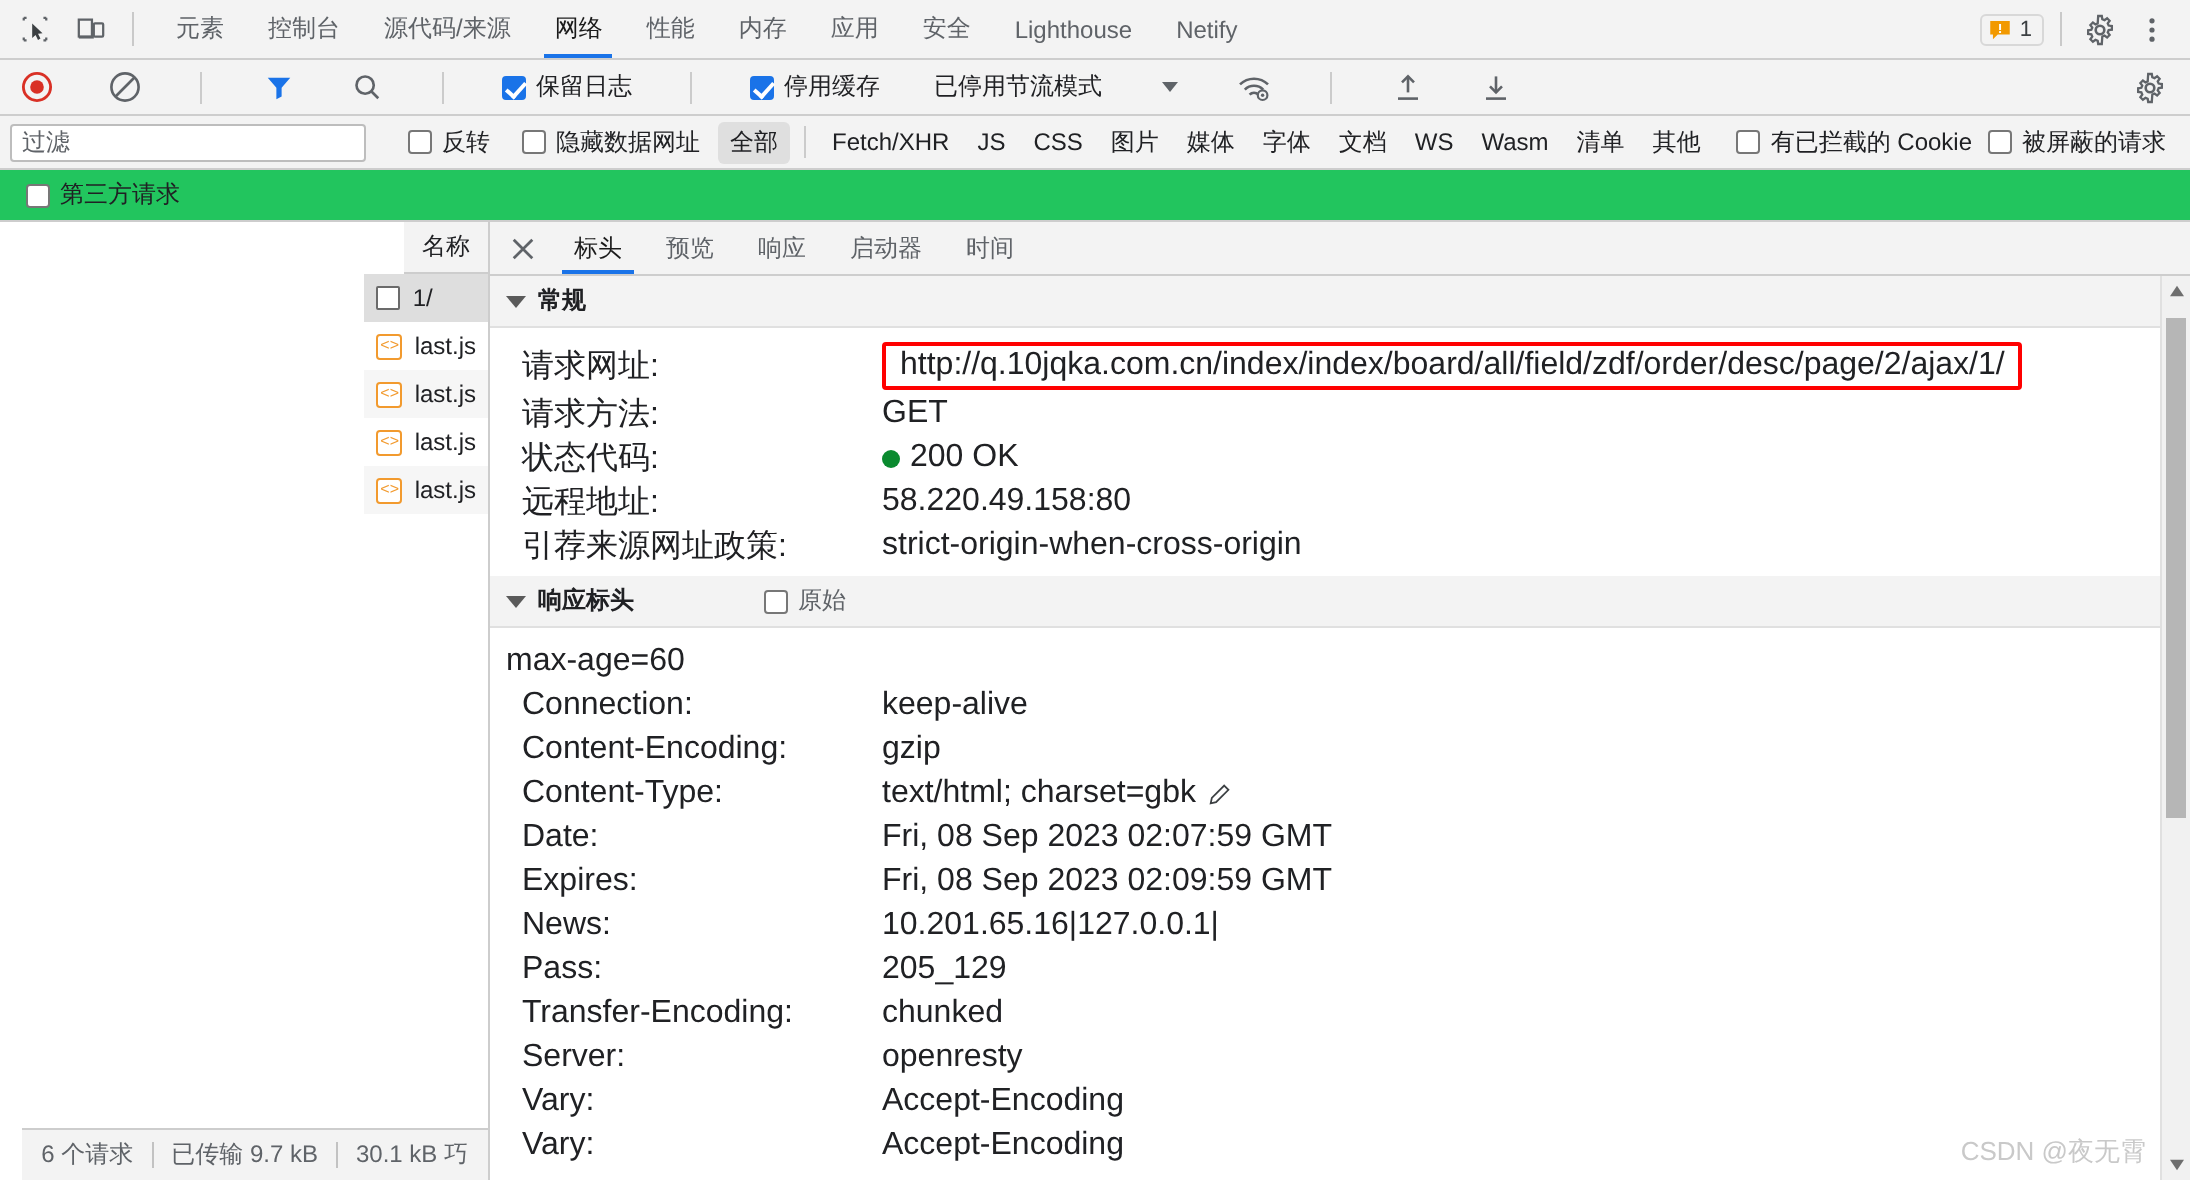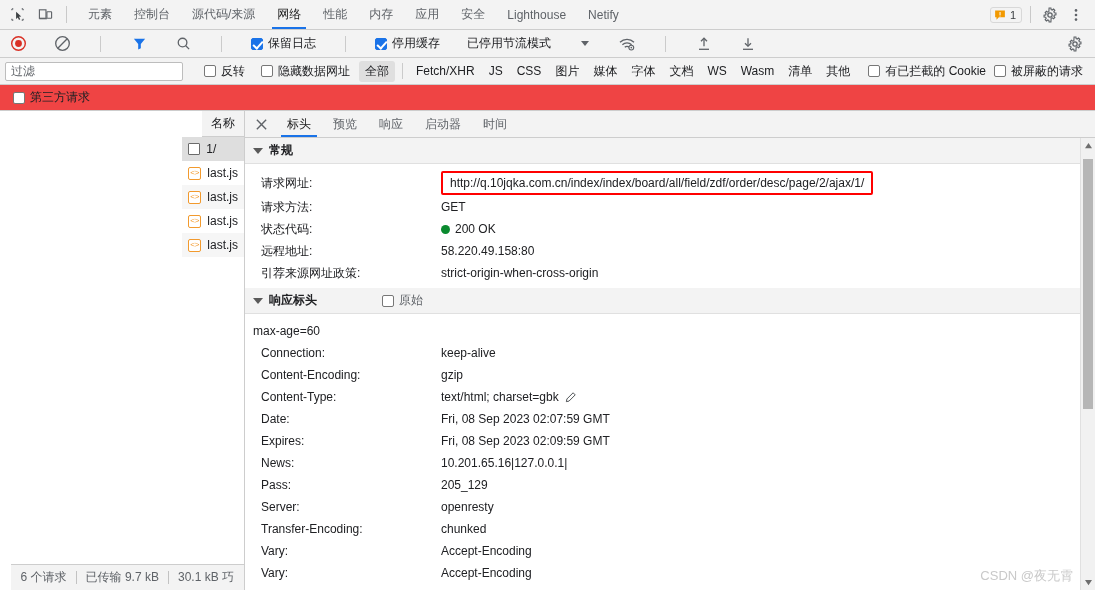--- a/index.html
+++ b/index.html
@@ -89,21 +89,21 @@
   .ftype {
     font-size: 12px; color: #202124; padding: 2px 6px; border-radius: 3px;
     white-space: nowrap; margin: 0 1px;
   }
   .ftype.active { background: #dfdfdf; }
   .fr-right { margin-left: auto; display: flex; align-items: center; gap: 2px; padding-right: 4px; }
 
   
   .thirdrow {
     height: 26px; min-height: 26px;
-    background: #ef4444;
+    background: #22c55e;
     border-bottom: 1px solid #cdcdcd;
     display: flex; align-items: center; padding: 0 10px;
   }
 
   
   .split { flex: 1; display: flex; min-height: 0; }
   .leftpane {
     width: 245px; min-width: 245px;
     display: flex; flex-direction: column;
     border-right: 1px solid #cdcdcd; background: #fff; align-items: flex-end;
@@ -154,21 +154,21 @@
     height: 26px; background: #f3f3f3; border-bottom: 1px solid #e0e0e0;
     display: flex; align-items: center; padding: 0 8px; gap: 6px;
     font-size: 12px; font-weight: bold; color: #202124;
   }
   .tri {
     width: 0; height: 0; border-left: 5px solid transparent; border-right: 5px solid transparent;
     border-top: 6px solid #5a5a5a; flex: none;
   }
   .section-head .raw-cb { margin-left: 56px; font-weight: normal; }
   .kvlist { padding: 6px 0 0 0; }
-  .kv { display: flex; align-items: center; min-height: 22px; padding: 0 8px; font-size: 12px; }
+  .kv { display: flex; align-items: center; min-height: 22px; padding: 0 8px; font-size: 16px; }
   .kv .k { width: 188px; min-width: 188px; color: #202124; padding-left: 8px; }
   .kv .v { color: #202124; display: flex; align-items: center; gap: 5px; text-align: right; }
   .url-box {
     border: 2px solid #ff0000; border-radius: 2px;
     padding: 2px 7px; display: inline-block; line-height: 16px;
   }
   .status-dot {
     width: 9px; height: 9px; border-radius: 50%; background: #0a8a2f;
     display: inline-block; flex: none;
   }
@@ -531,26 +531,26 @@
           </div>
           <div class="kv">
             <span class="k">News:</span>
             <span class="v">10.201.65.16|127.0.0.1|</span>
           </div>
           <div class="kv">
             <span class="k">Pass:</span>
             <span class="v">205_129</span>
           </div>
           <div class="kv">
+            <span class="k">Transfer-Encoding:</span>
+            <span class="v">chunked</span>
+          </div>
+          <div class="kv">
             <span class="k">Server:</span>
             <span class="v">openresty</span>
-          </div>
-          <div class="kv">
-            <span class="k">Transfer-Encoding:</span>
-            <span class="v">chunked</span>
           </div>
           <div class="kv">
             <span class="k">Vary:</span>
             <span class="v">Accept-Encoding</span>
           </div>
           <div class="kv">
             <span class="k">Vary:</span>
             <span class="v">Accept-Encoding</span>
           </div>
         </div>

